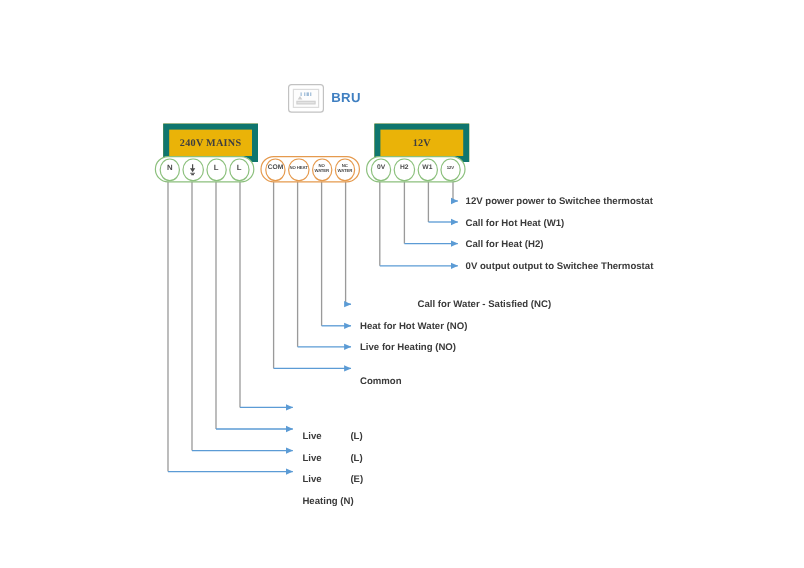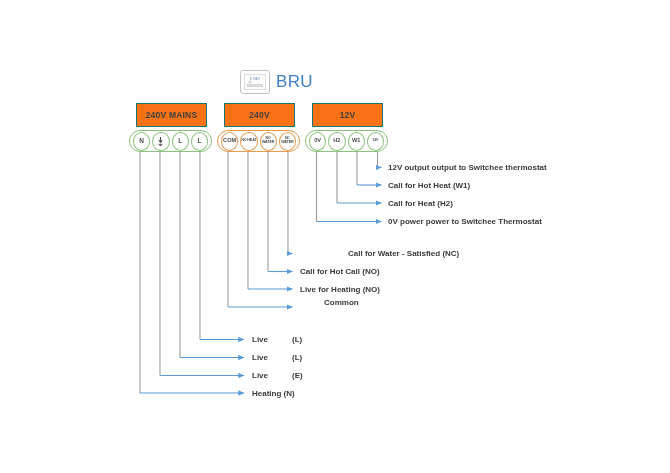--- a/index.html
+++ b/index.html
@@ -8,25 +8,26 @@
     background:#ffffff;
     font-family:"Liberation Sans", sans-serif;
     overflow:hidden;
   }
   #stage{position:relative;width:670px;height:473px;}
   #wires{position:absolute;left:0;top:0;width:670px;height:473px;}
 
   
   .group-box{
     position:absolute;
-    border:1px solid #0f766e;
-    background:#f97316;
+    border:5px solid #0f766e;
+    background:#eab308;
     display:flex;align-items:center;justify-content:center;
     font-size:8.5px;font-weight:bold;color:#3f3f3f;
     letter-spacing:.2px;
+    font-family:Liberation Serif, serif;
   }
 
   
   .strip{
     position:absolute;
     border:1.4px solid #8cc07d;
     border-radius:14px;
     background:#ffffff;
     display:flex;align-items:center;
     gap:2px;
@@ -79,30 +80,30 @@
     position:absolute;left:2px;right:2px;bottom:2.5px;height:2.4px;
     background:#e4e4e4;border:.5px solid #d2d2d2;box-sizing:border-box;
   }
   .bru-tri{
     position:absolute;left:2.5px;bottom:6px;
     width:0;height:0;
     border-left:2.5px solid transparent;
     border-right:2.5px solid transparent;
     border-bottom:3.5px solid #cdcdcd;
   }
-  .bru-label{font-size:17px;font-weight:normal;color:#3f7fc1;letter-spacing:.3px;}
+  .bru-label{font-size:11px;font-weight:bold;color:#3f7fc1;letter-spacing:.3px;}
 
   
   .callout{
     position:absolute;
     font-size:8px;font-weight:bold;color:#3a3a3a;
     white-space:nowrap;
     line-height:1;
   }
-  .callout .pad{display:inline-block;}
+  .callout .pad{display:inline-block;margin-top:24px;}
 </style>
 </head>
 <body>
 
 <div id="stage">
 
   <svg id="wires" viewBox="0 0 670 473">
     <defs>
       <marker id="arrowblue" markerWidth="6" markerHeight="6" refX="5.2" refY="3" orient="auto">
         <path d="M0,0.6 L5.4,3 L0,5.4 Z" fill="#5b9bd5"></path>
@@ -159,21 +160,20 @@
             <i></i>
           </div>
         <div class="bru-tri"></div>
         <div class="bru-bar"></div>
       </div>
     </div>
     <div class="bru-label">BRU</div>
   </div>
 
   <div class="group-box" style="left:136px;top:103px;width:69px;height:22px;">240V MAINS</div>
-  <div class="group-box" style="left:224px;top:103px;width:69px;height:22px;">240V</div>
   <div class="group-box" style="left:312px;top:103px;width:69px;height:22px;">12V</div>
 
   <div class="strip" style="left:129px;top:130px;width:83px;height:22px;">
     <div class="term">N</div>
     <div class="term">
       <svg class="earth" viewBox="0 0 12 12">
         <path d="M6,1 L6,5.2" stroke="#4b4b4b" stroke-width="1.1" fill="none"></path>
         <path d="M3.6,4.6 L8.4,4.6 L6,8.2 Z" fill="#4b4b4b"></path>
         <path d="M3.9,9.1 L8.1,9.1" stroke="#4b4b4b" stroke-width="1" fill="none"></path>
         <path d="M4.8,10.4 L7.2,10.4" stroke="#4b4b4b" stroke-width="1" fill="none"></path>
@@ -190,29 +190,29 @@
     <div class="term tiny">NC WATER</div>
   </div>
 
   <div class="strip" style="left:305px;top:130px;width:83px;height:22px;">
     <div class="term mid">0V</div>
     <div class="term mid">H2</div>
     <div class="term mid">W1</div>
     <div class="term tiny">12V</div>
   </div>
 
-  <div class="callout" style="left:388px;top:164px;">12V output output to Switchee thermostat</div>
+  <div class="callout" style="left:388px;top:164px;">12V power power to Switchee thermostat</div>
   <div class="callout" style="left:388px;top:181.5px;">Call for Hot Heat (W1)</div>
   <div class="callout" style="left:388px;top:199.5px;">Call for Heat (H2)</div>
-  <div class="callout" style="left:388px;top:218px;">0V power power to Switchee Thermostat</div>
+  <div class="callout" style="left:388px;top:218px;">0V output output to Switchee Thermostat</div>
 
   <div class="callout" style="left:300px;top:250px;margin-left:48px;">Call for Water - Satisfied (NC)</div>
-  <div class="callout" style="left:300px;top:268px;">Call for Hot Call (NO)</div>
+  <div class="callout" style="left:300px;top:268px;">Heat for Hot Water (NO)</div>
   <div class="callout" style="left:300px;top:285.5px;">Live for Heating (NO)</div>
-  <div class="callout" style="left:300px;top:299px;margin-left:24px;">Common</div>
+  <div class="callout" style="left:300px;top:314px;">Common</div>
 
   <div class="callout" style="left:252px;top:336px;">
     <span class="pad" style="width:40px;">Live</span><span>(L)</span>
   </div>
   <div class="callout" style="left:252px;top:354px;">
     <span class="pad" style="width:40px;">Live</span><span>(L)</span>
   </div>
   <div class="callout" style="left:252px;top:372px;">
     <span class="pad" style="width:40px;">Live</span><span>(E)</span>
   </div>

